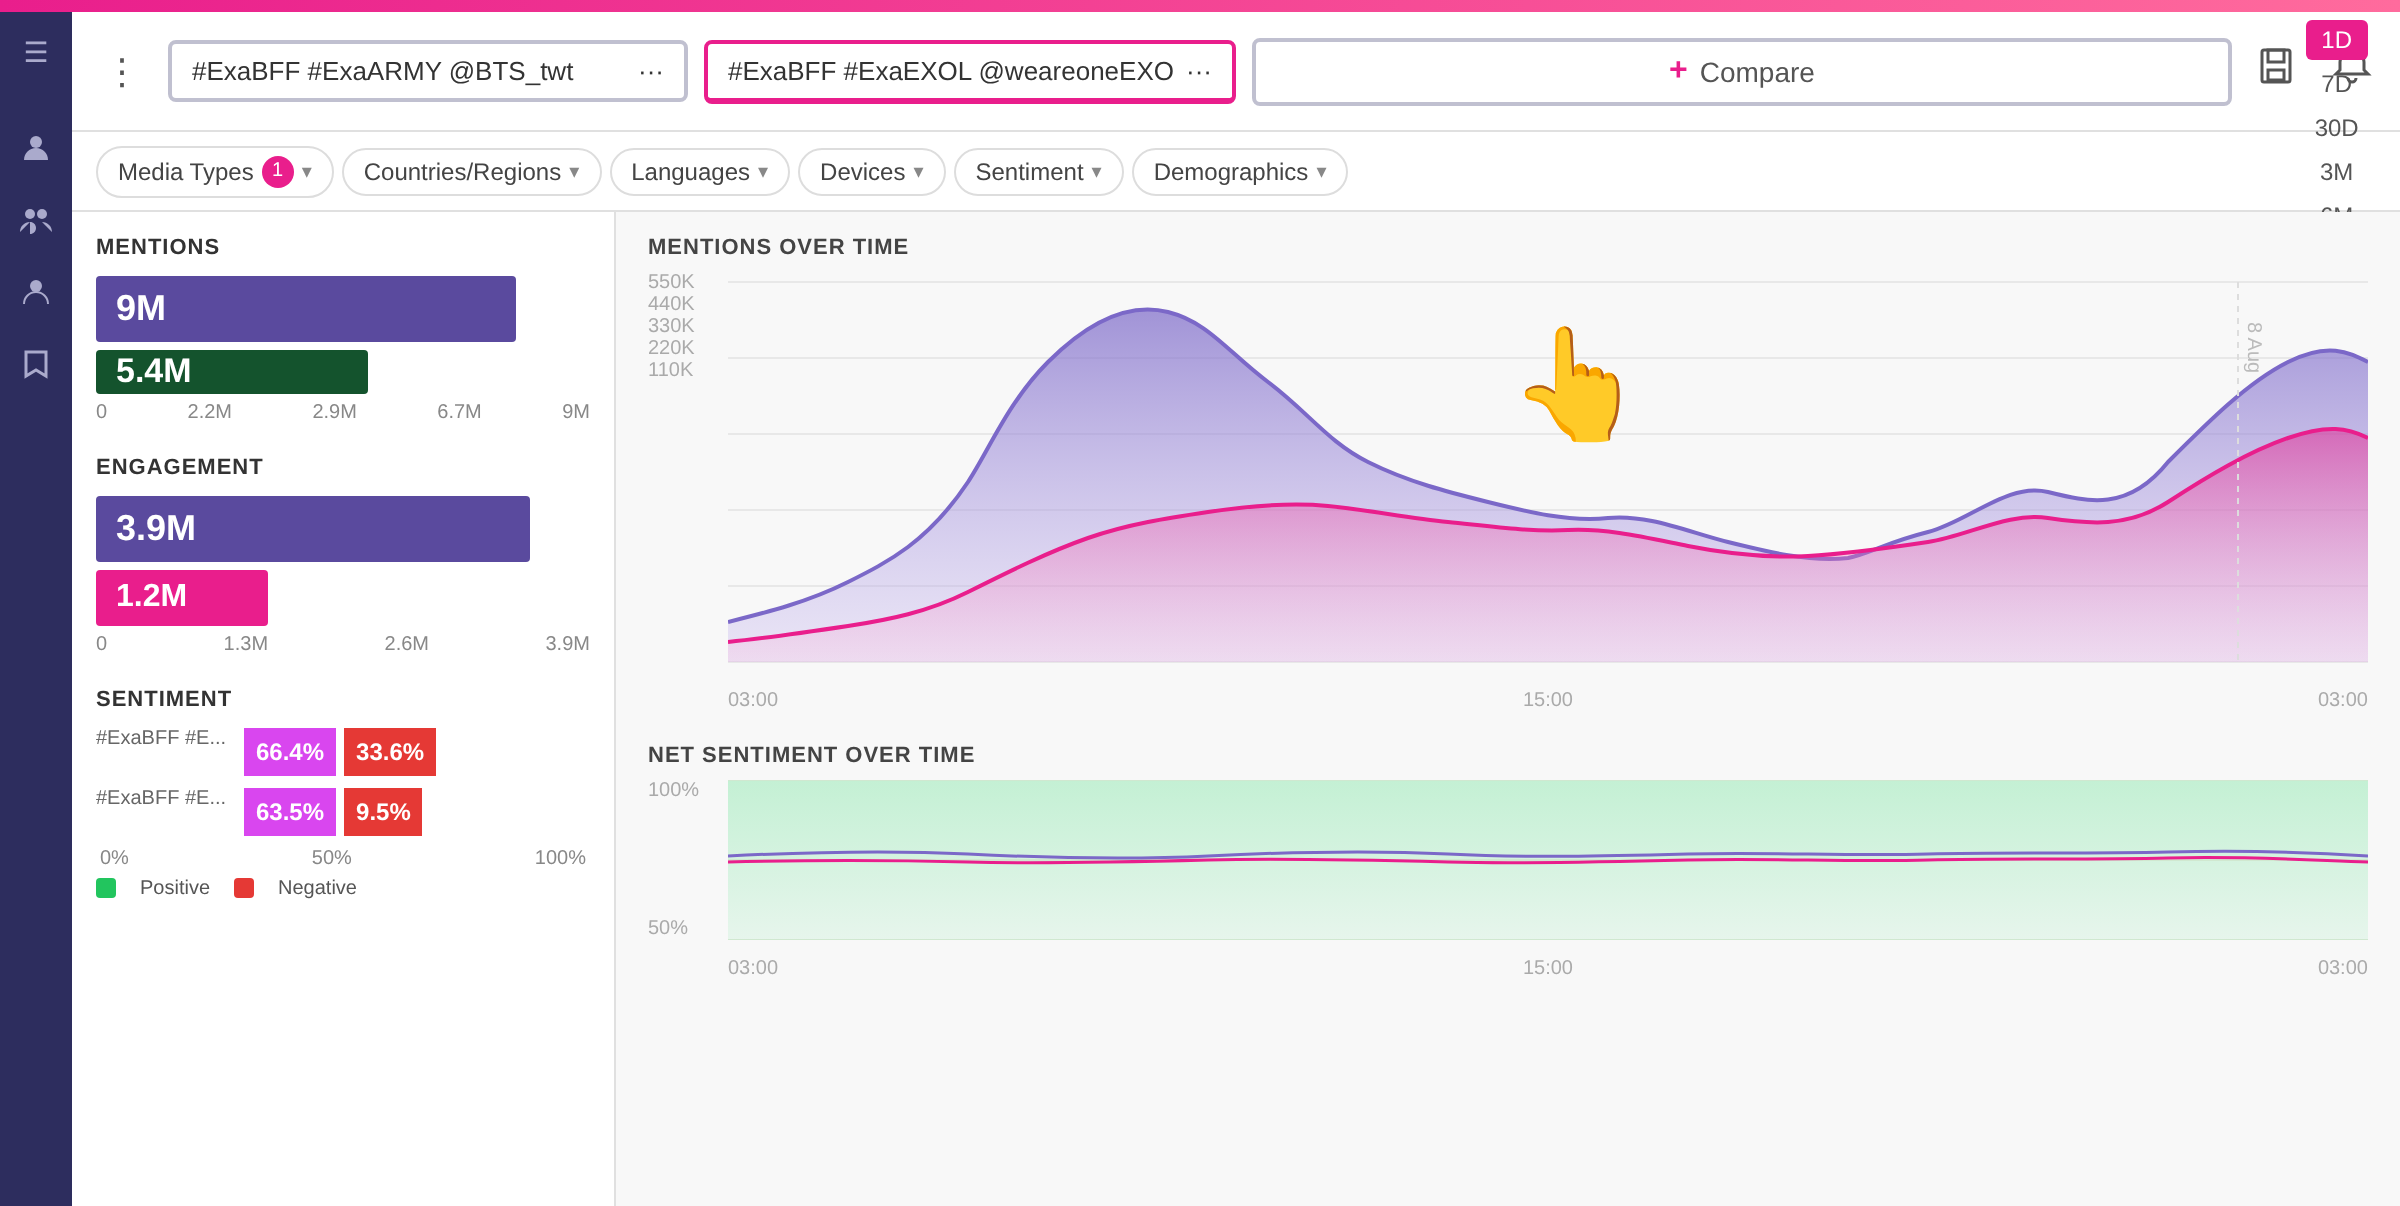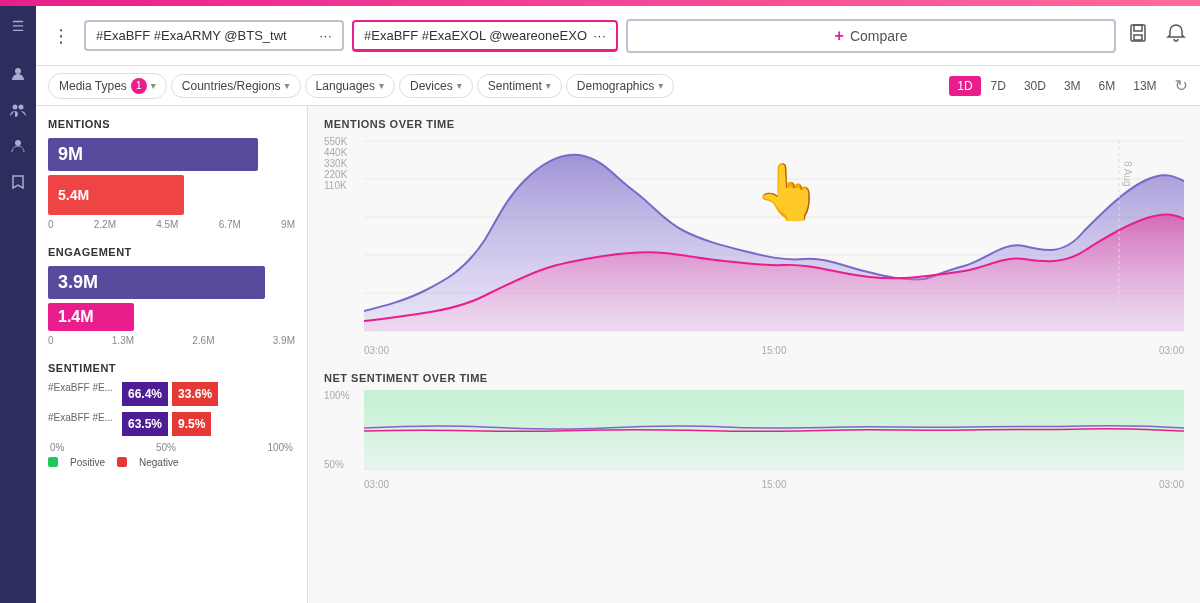--- a/index.html
+++ b/index.html
@@ -148,20 +148,21 @@
       align-items: center;
       justify-content: center;
       font-size: 10px;
     }
     .filter-pill .chevron { font-size: 10px; color: #888; }
     .date-range {
       display: flex;
       align-items: center;
       margin-left: auto;
       gap: 2px;
+      flex-direction: column;
     }
     .date-btn {
       padding: 3px 8px;
       font-size: 12px;
       color: #555;
       cursor: pointer;
       border-radius: 3px;
     }
     .date-btn.active {
       background: #e91e8c;
@@ -206,25 +207,25 @@
     .bar-purple {
       background: #5a4a9e;
       color: white;
       font-size: 18px;
       font-weight: 700;
       padding: 6px 10px;
       border-radius: 2px;
       width: 85%;
     }
     .bar-pink {
-      background: #ef4444;
-      color: white;
-      font-size: 14px;
-      font-weight: 700;
-      padding: 12px 10px;
+      background: #14532d;
+      color: white;
+      font-size: 17px;
+      font-weight: 700;
+      padding: 1px 10px;
       border-radius: 2px;
       width: 55%;
     }
     .bar-labels {
       display: flex;
       justify-content: space-between;
       font-size: 10px;
       color: #888;
       margin-top: 4px;
     }
@@ -262,21 +263,21 @@
     .sentiment-row {
       display: flex;
       align-items: flex-start;
       gap: 4px;
       margin-bottom: 6px;
       font-size: 11px;
       color: #666;
     }
     .sentiment-label { width: 70px; font-size: 10px; overflow: hidden; white-space: nowrap; text-overflow: ellipsis; }
     .sent-bar-pos {
-      background: #4c1d95;
+      background: #d946ef;
       color: white;
       font-size: 12px;
       font-weight: 700;
       padding: 5px 6px;
       display: inline-block;
     }
     .sent-bar-neg {
       background: #e53935;
       color: white;
       font-size: 12px;
@@ -445,33 +446,33 @@
         <div class="section-title">MENTIONS</div>
         <div class="bar-container">
           <div class="bar-purple">9M</div>
         </div>
         <div class="bar-container">
           <div class="bar-pink">5.4M</div>
         </div>
         <div class="bar-labels">
           <span>0</span>
           <span>2.2M</span>
-          <span>4.5M</span>
+          <span>2.9M</span>
           <span>6.7M</span>
           <span>9M</span>
         </div>
       </div>
 
       <div class="engagement-section">
         <div class="section-title">ENGAGEMENT</div>
         <div class="bar-container">
           <div class="bar-purple-eng">3.9M</div>
         </div>
         <div class="bar-container">
-          <div class="bar-pink-eng">1.4M</div>
+          <div class="bar-pink-eng">1.2M</div>
         </div>
         <div class="bar-labels-eng">
           <span>0</span>
           <span>1.3M</span>
           <span>2.6M</span>
           <span>3.9M</span>
         </div>
       </div>
 
       <div class="sentiment-section">

